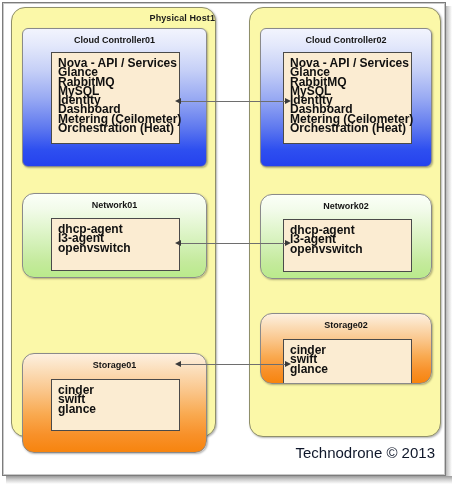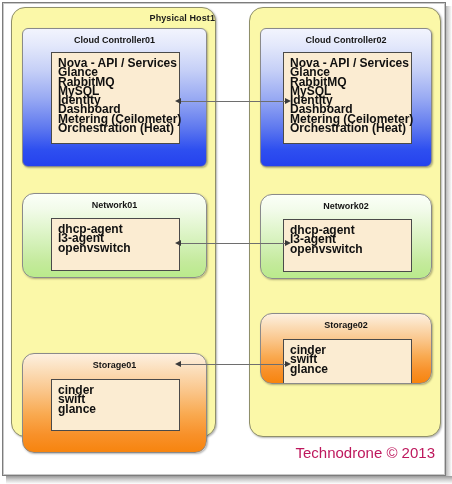--- a/index.html
+++ b/index.html
@@ -143,21 +143,21 @@
     right: 0;
     border-left: 6px solid #3a3a3a;
   }
 
   
   .watermark {
     position: absolute;
     right: 10px;
     bottom: 14px;
     font-size: 15px;
-    color: #be185d;
+    color: #0f172a;
     font-family: "Liberation Sans", sans-serif;
     white-space: nowrap;
   }
 </style>
 </head>
 <body>
 
 <div id="frame">
   <div class="frame-shadow-r"></div>
   <div class="frame-shadow-b"></div>

